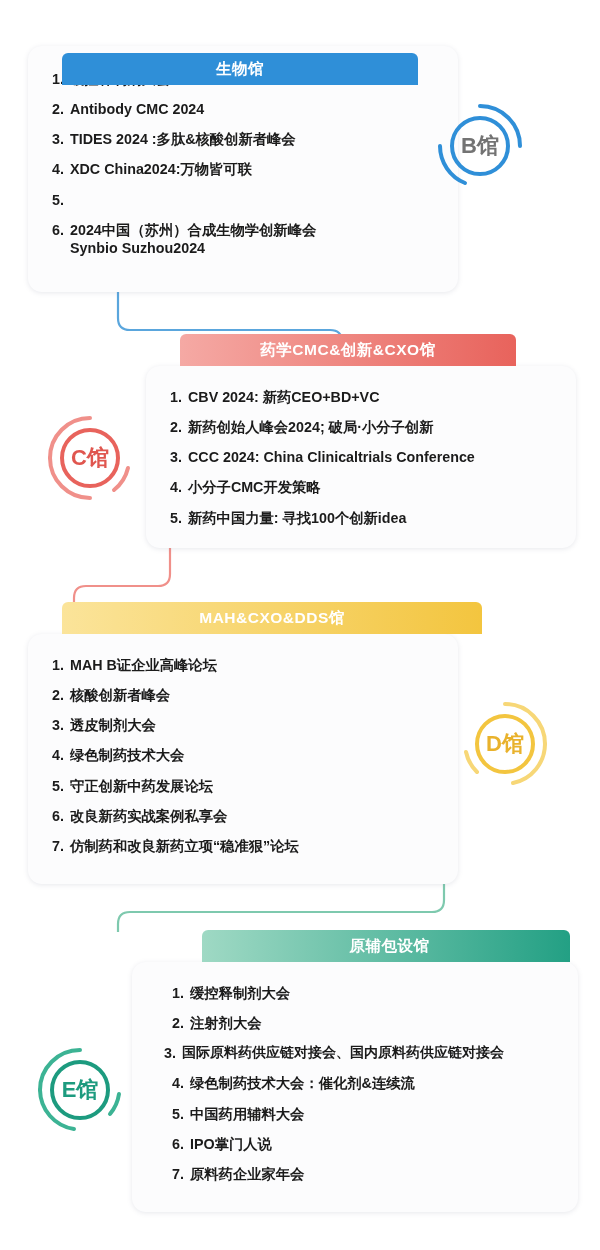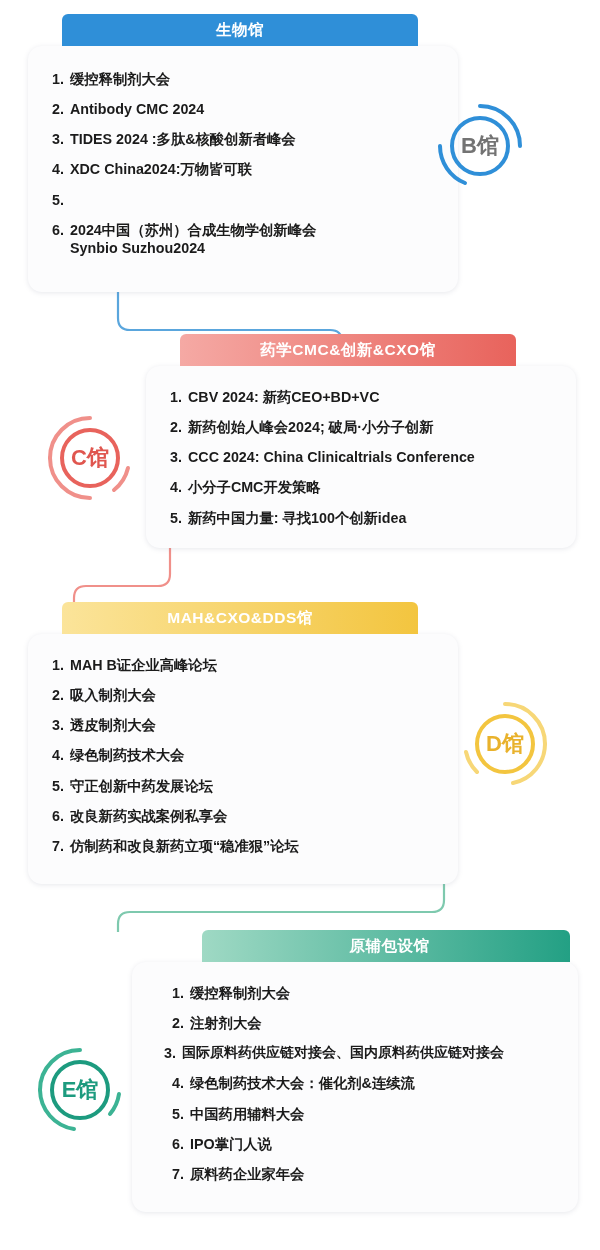--- a/index.html
+++ b/index.html
@@ -61,21 +61,21 @@
   .badge .ring{
     position:absolute;inset:0;
   }
   .badge .label{
     position:absolute;inset:0;
     display:flex;align-items:center;justify-content:center;
     font-size:22px;font-weight:bold;
   }
 
   
-  .b-pill{background:#2f8fd8;}
+  .b-pill{background:#2f8fd8;margin-top:39px;}
   .c-pill{background:linear-gradient(90deg,#f5a9a4,#e8635c);}
   .d-pill{background:linear-gradient(90deg,#fbe49a,#f3c53f);}
   .e-pill{background:linear-gradient(90deg,#9fd9c4,#23a084);padding-left:21px;}
 
   .b-label{color:#737373;}
   .c-label{color:#e0564f;}
   .d-label{color:#e9b22c;}
   .e-label{color:#1d9b7f;}
 </style>
 </head>
@@ -162,32 +162,32 @@
   <div class="badge" style="left:42px;top:410px;">
     <svg class="ring" viewBox="0 0 96 96">
       <circle cx="48" cy="48" r="28" fill="none" stroke="#e8635c" stroke-width="4"></circle>
       <path d="M48 8 A40 40 0 0 0 8 48" fill="none" stroke="#f0908a" stroke-width="4" stroke-linecap="round"></path>
       <path d="M8 48 A40 40 0 0 0 48 88" fill="none" stroke="#f0908a" stroke-width="4" stroke-linecap="round"></path>
       <path d="M72 80 A40 40 0 0 0 86 58" fill="none" stroke="#f0908a" stroke-width="4" stroke-linecap="round"></path>
     </svg>
     <div class="label c-label">C馆</div>
   </div>
 
-  <div class="pill d-pill" style="left:62px;top:602px;width:356px;">
+  <div class="pill d-pill" style="left:62px;top:602px;width:420px;">
     <span>MAH&amp;CXO&amp;DDS馆</span>
   </div>
   <div class="card" style="left:28px;top:634px;width:430px;height:250px;padding:20px 18px 18px 24px;">
     <ol>
       <li>
         <span class="num">1.</span>
         <span>MAH B证企业高峰论坛</span>
       </li>
       <li>
         <span class="num">2.</span>
-        <span>吸入制剂大会</span>
+        <span>核酸创新者峰会</span>
       </li>
       <li>
         <span class="num">3.</span>
         <span>透皮制剂大会</span>
       </li>
       <li>
         <span class="num">4.</span>
         <span>绿色制药技术大会</span>
       </li>
       <li>

